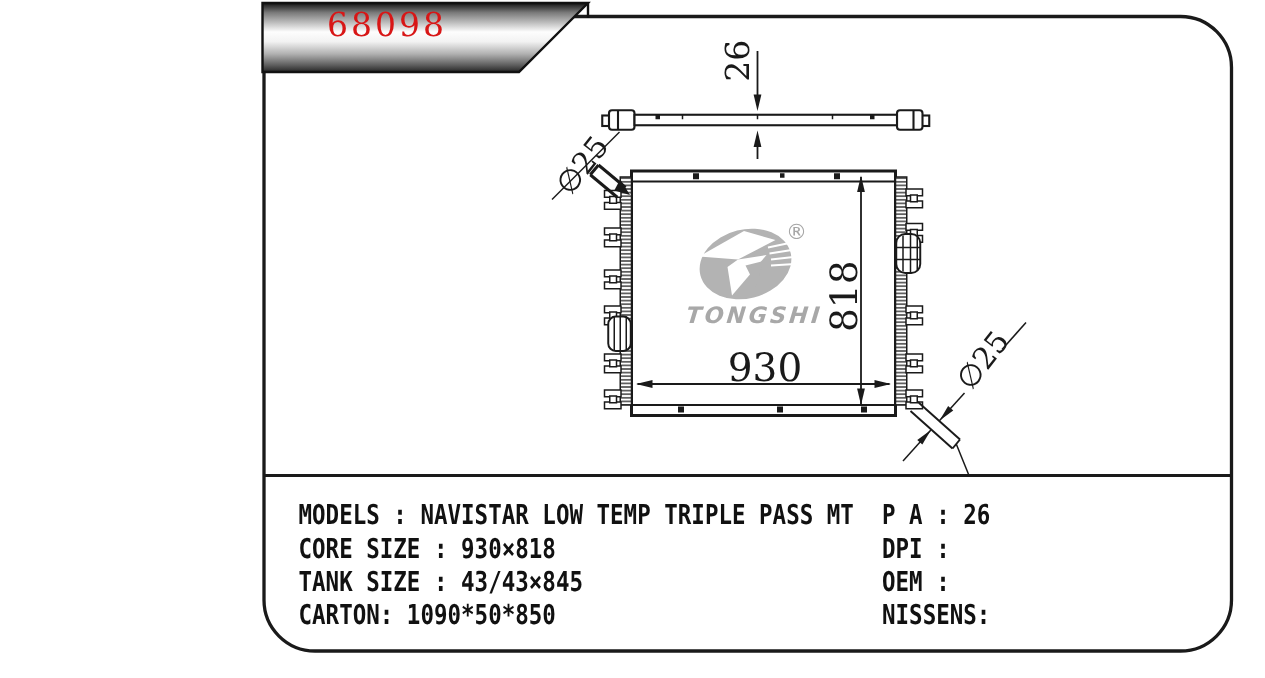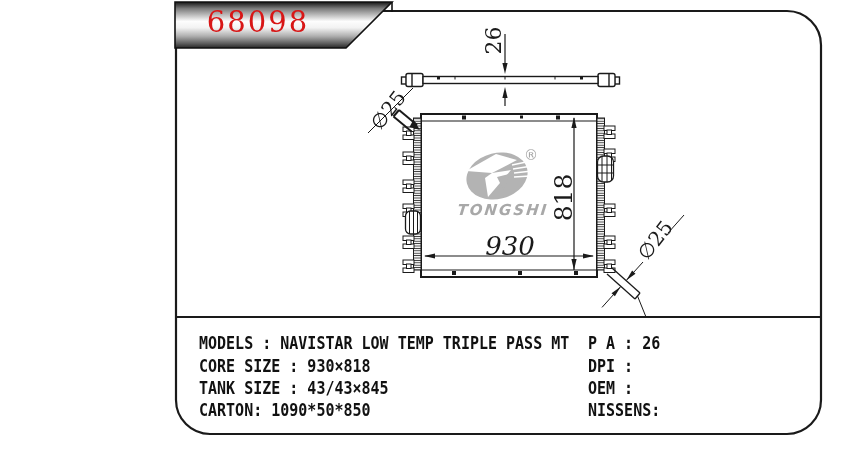--- a/index.html
+++ b/index.html
@@ -1,28 +1,28 @@
 <!DOCTYPE html>
 <html><head>
 <meta charset="utf-8">
 <style>
   html,body{margin:0;padding:0;background:#fff;}
   .page{position:relative;width:843px;height:452px;background:#fff;overflow:hidden;
         font-family:"DejaVu Sans",sans-serif;}
   .art{position:absolute;left:0;top:0;}
   .ov{position:absolute;white-space:nowrap;color:#1a1a1a;}
   .serif{font-family:"DejaVu Serif",serif;}
-  .partno{left:188px;top:5px;width:140px;text-align:center;font-size:29px;
+  .partno{left:188px;top:5px;width:140px;text-align:center;font-size:22px;
           letter-spacing:2px;color:#d81616;font-family:"DejaVu Serif",serif;}
   .rot90{transform:rotate(-90deg);transform-origin:center;}
   .rot52{transform:rotate(-52deg);transform-origin:center;}
   .dim{font-size:25px;text-align:center;}
   .dim26{left:473px;top:28px;width:40px;font-size:22px;}
   .dim818{left:536px;top:183px;width:54px;}
-  .dim930{left:482px;top:231px;width:56px;font-size:26px;font-style:italic;}
+  .dim930{left:482px;top:231px;width:56px;font-size:26px;}
   .dia{font-size:20px;text-align:center;}
   .diaTop{left:357px;top:98px;width:62px;}
   .diaBot{left:624px;top:228px;width:62px;}
   .regmark{left:524px;top:147px;font-size:14px;color:#a6a6a6;}
   .logotext{left:455px;top:201px;width:96px;text-align:center;font-size:15px;
             font-weight:bold;font-style:italic;letter-spacing:2px;color:#a8a8a8;
             transform:skewX(-6deg);}
   .spec{font-family:"DejaVu Sans Mono",monospace;font-weight:bold;font-size:15px;
         transform:scaleY(1.22);transform-origin:left top;color:#111;}
   .specL{left:199px;}

